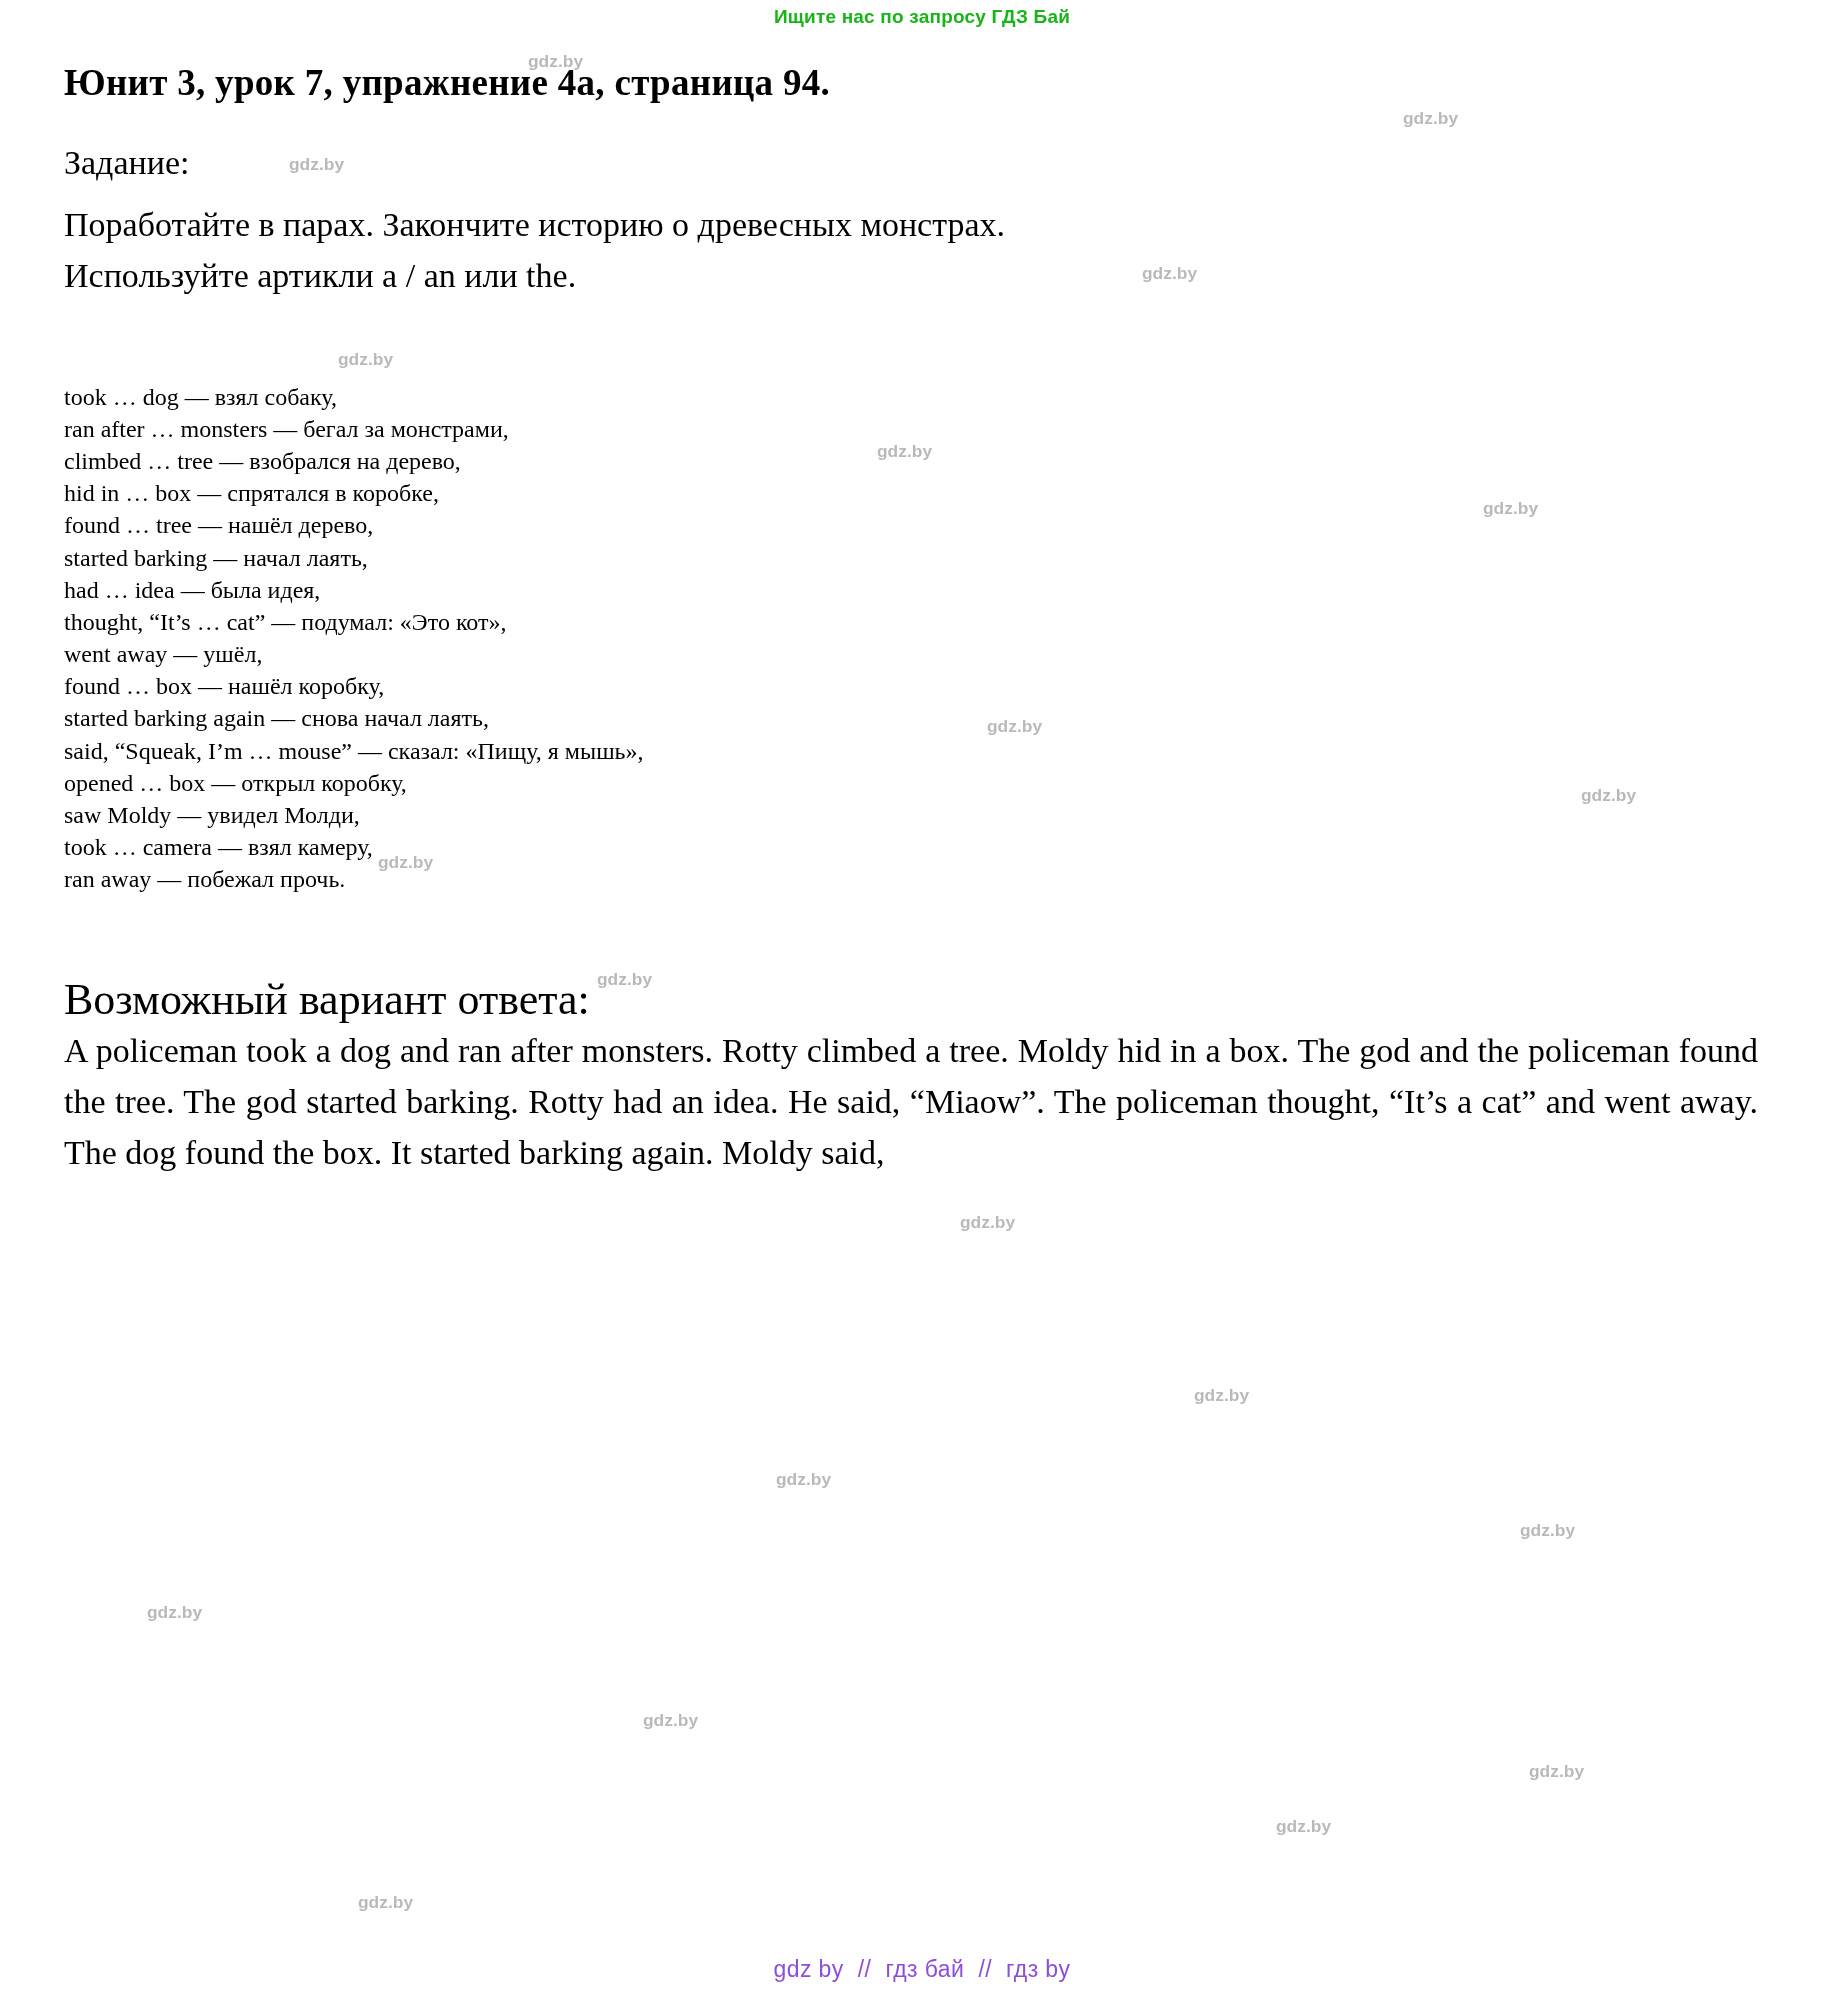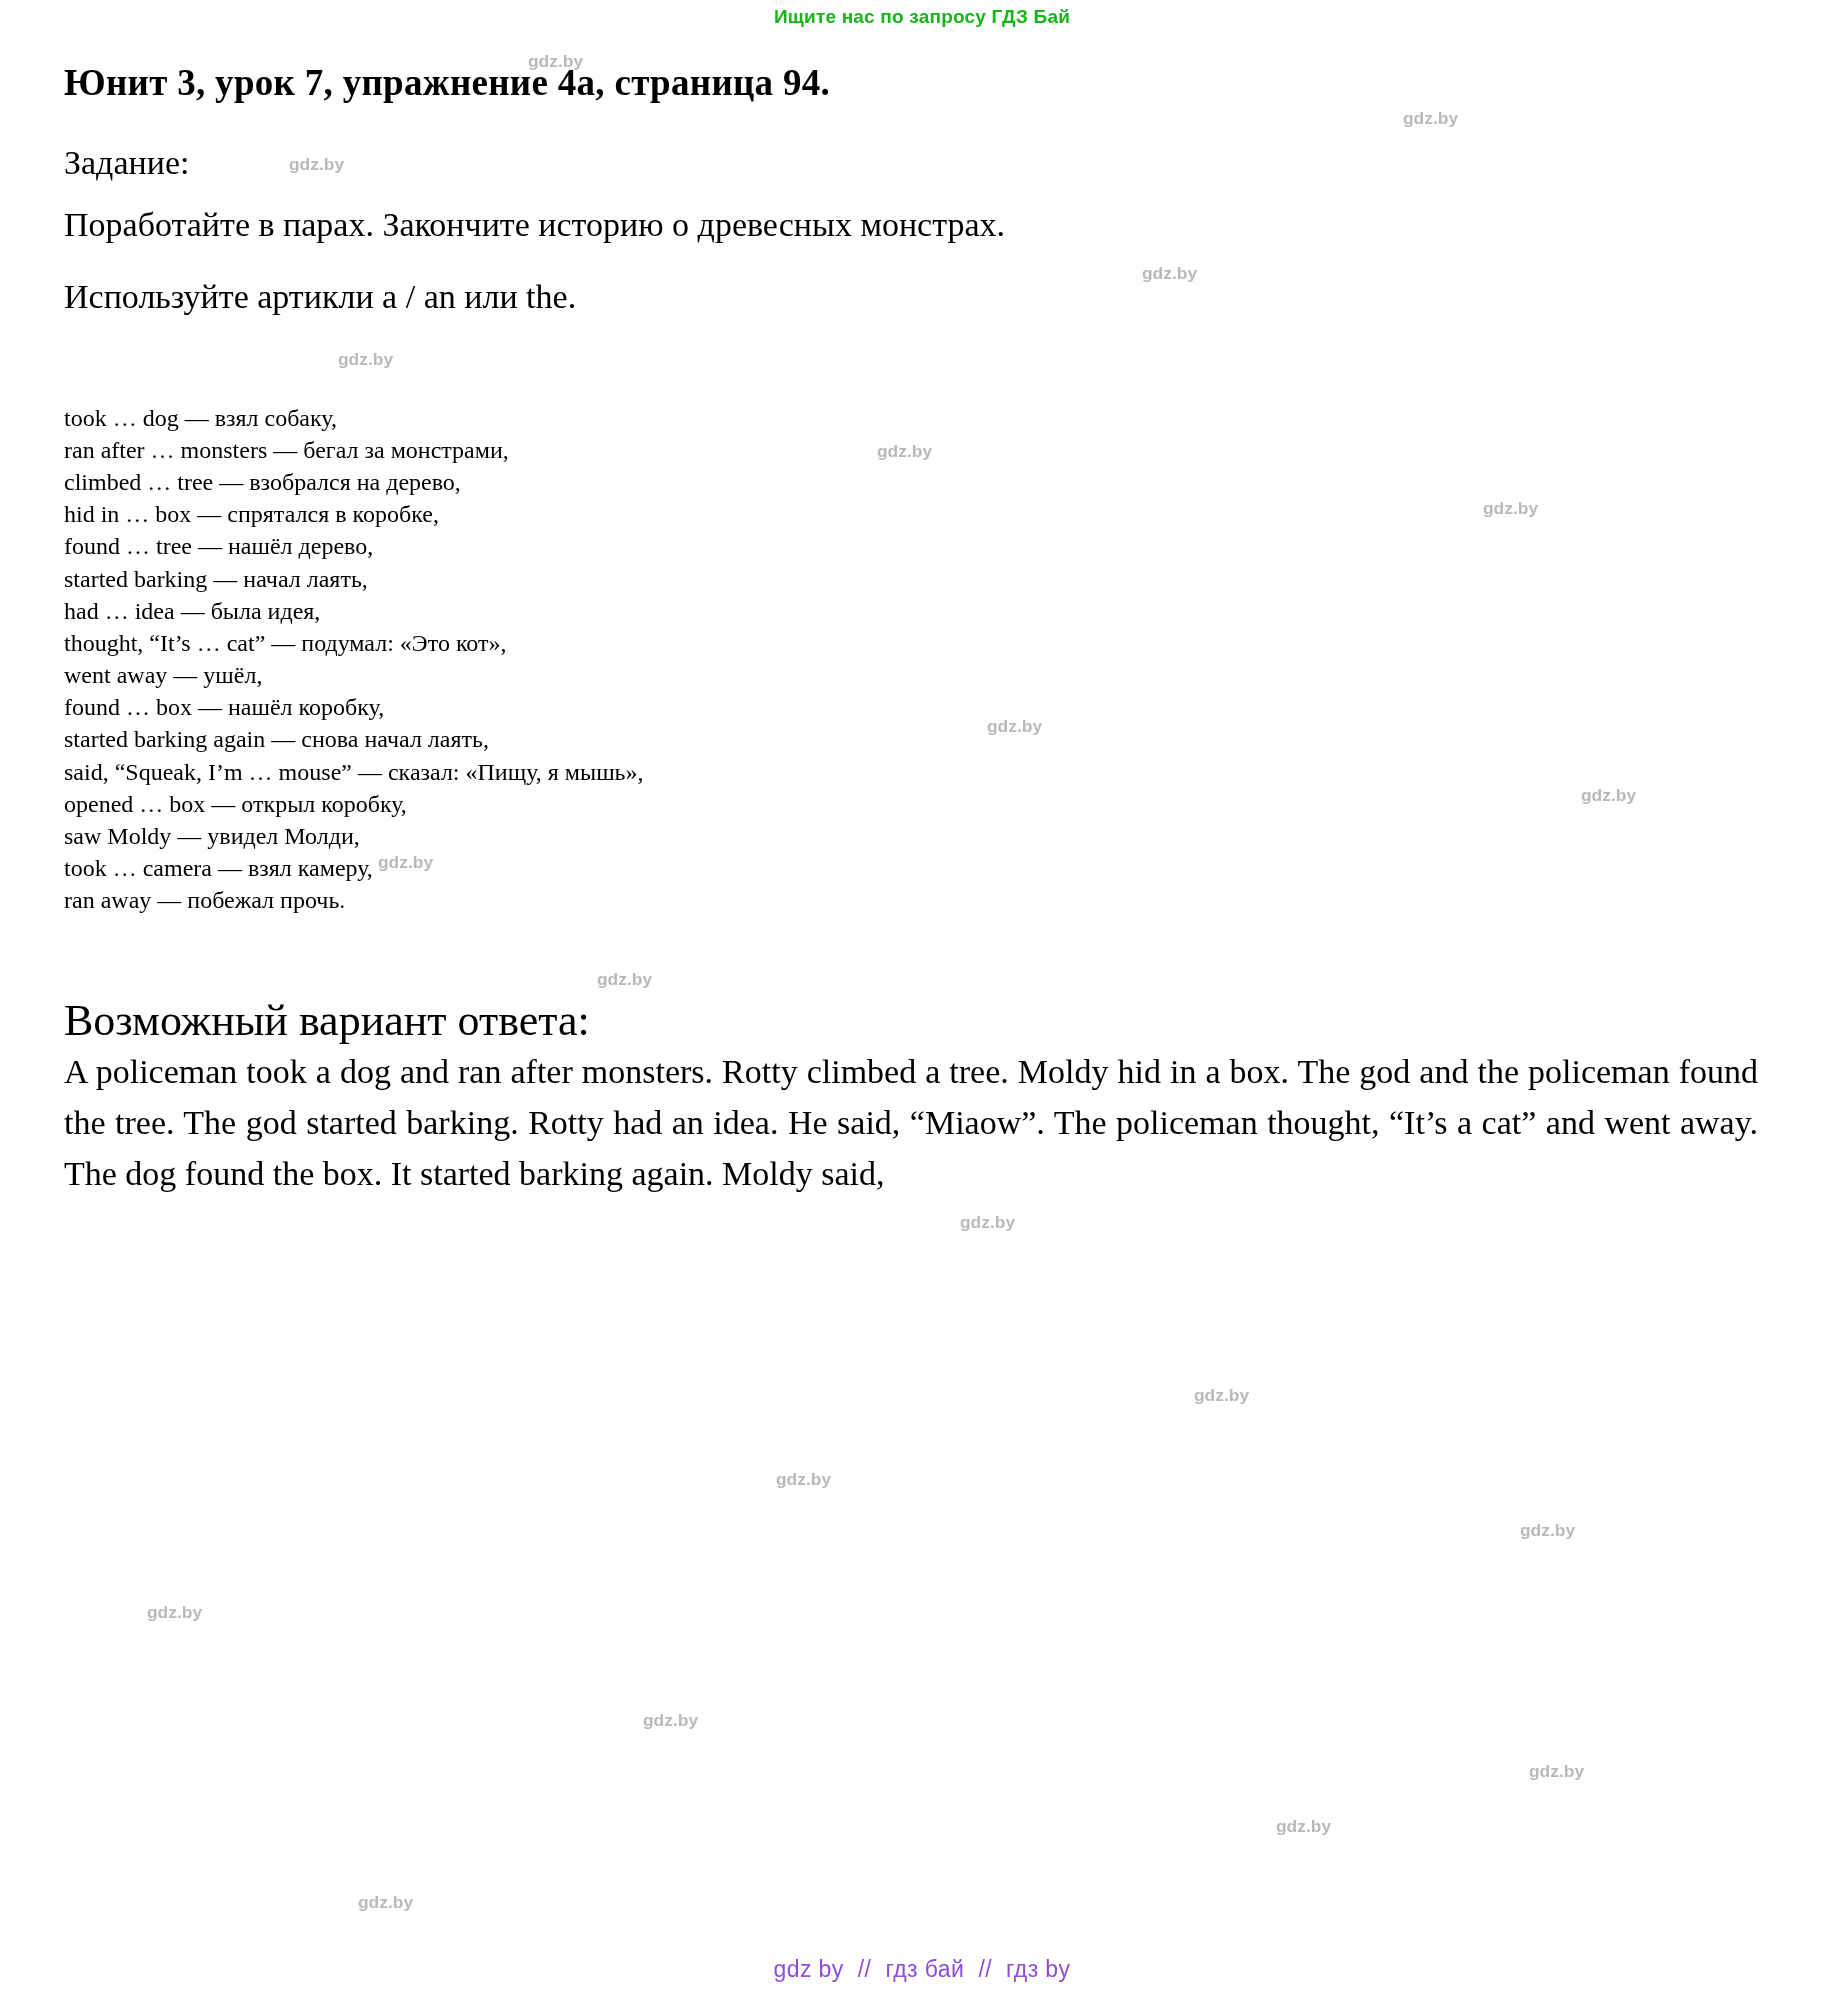--- a/index.html
+++ b/index.html
@@ -60,21 +60,21 @@
     font-size: 34px;
     margin: 0 0 16.5px 0;
   }
   .task-text {
     font-size: 34px;
     line-height: 1.52;
     text-align: justify;
     width: 1688px;
     margin: 0;
   }
-  .task-text .l2 { display: block; text-align: left; margin-top: 21px; }
+  .task-text .l2 { display: block; text-align: left; }
 
   .vocab {
     margin-top: 79px;
     font-size: 24px;
     line-height: 1.34;
   }
   .vocab .row { white-space: nowrap; }
 
   .label-answer {
     margin-top: 79px;

